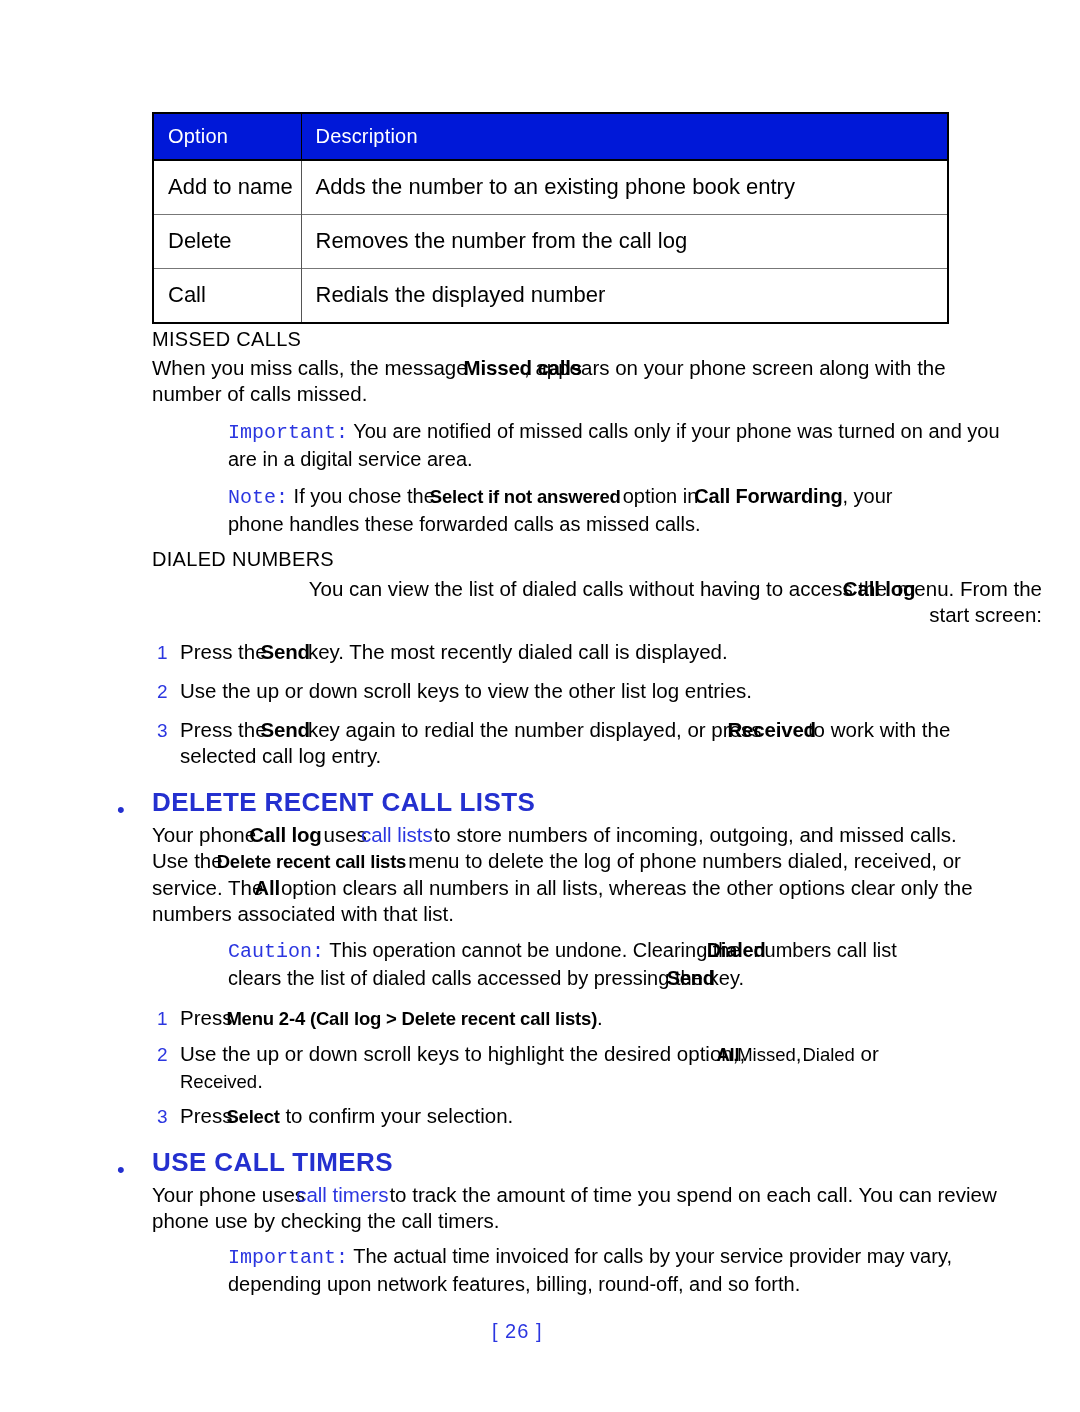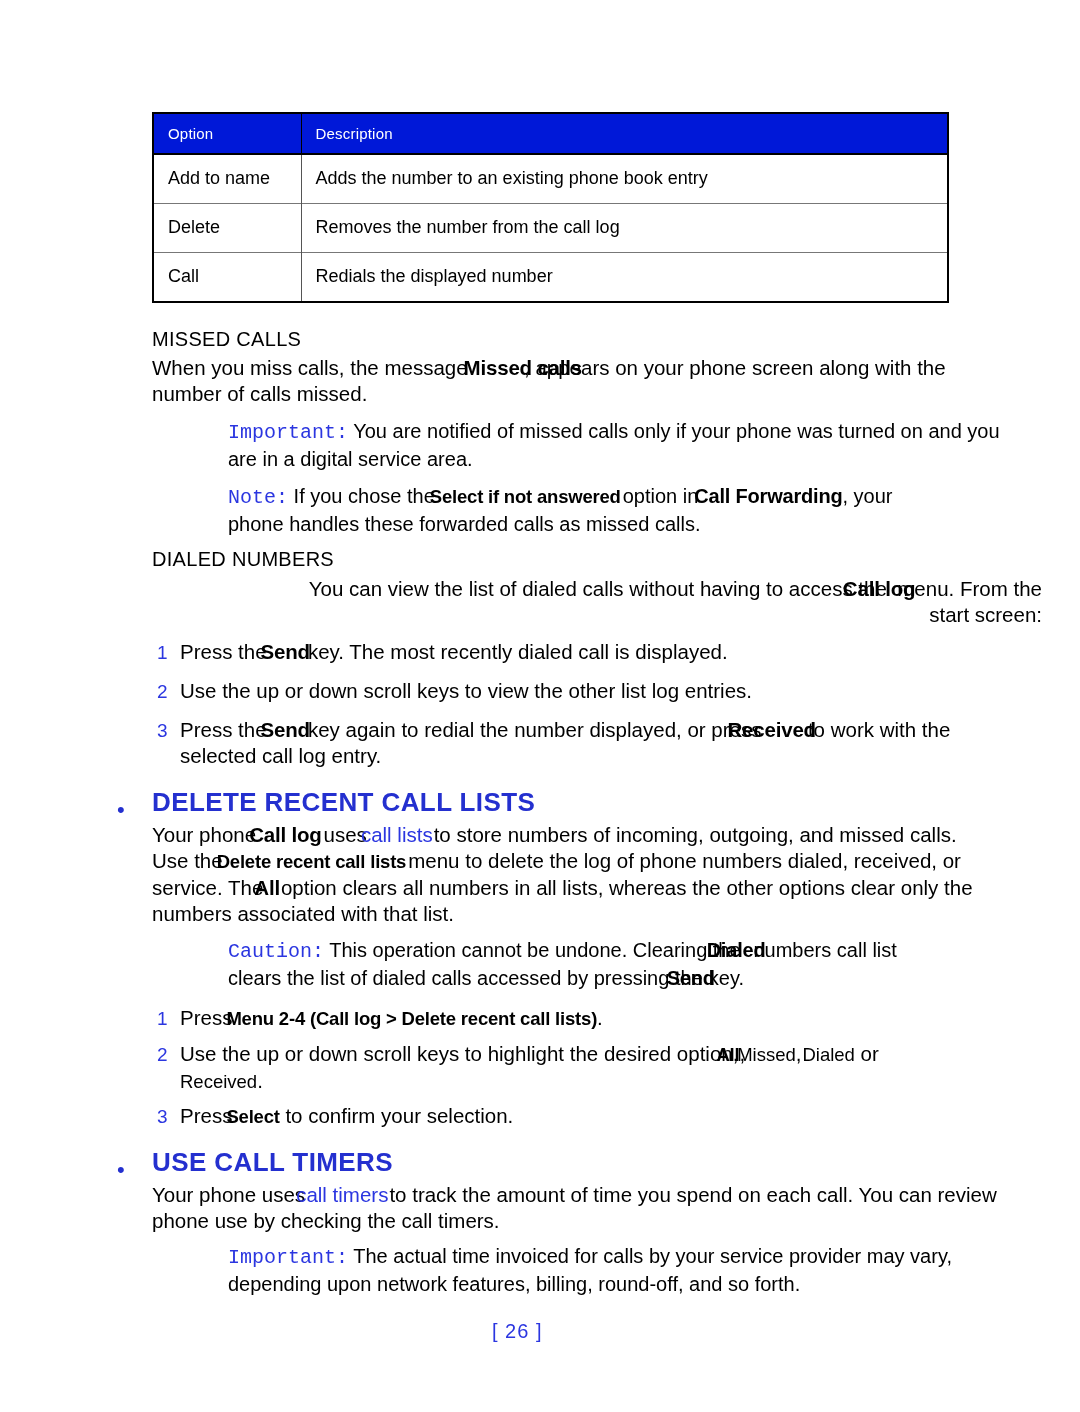--- a/index.html
+++ b/index.html
@@ -33,30 +33,30 @@
     border: 2px solid #000000;
     table-layout: fixed;
   }
   .opt-table col.c1 { width: 148px; }
   .opt-table col.c2 { width: 647px; }
 
   .opt-table th {
     background: #0018d8;
     color: #ffffff;
     font-weight: normal;
-    font-size: 15px;
+    font-size: 20px;
     text-align: left;
     padding: 11px 0 11px 14px;
     border-right: 1px solid #000000;
     letter-spacing: 0.2px;
   }
   .opt-table th:last-child { border-right: none; }
 
   .opt-table td {
-    font-size: 18px;
+    font-size: 22px;
     padding: 13px 0 14px 14px;
     border-top: 1.5px solid #777777;
     border-right: 1px solid #555555;
     vertical-align: middle;
     color: #000;
   }
   .opt-table td:last-child { border-right: none; }
   .opt-table tr.first-body td { border-top: 2px solid #000000; }
 
   

